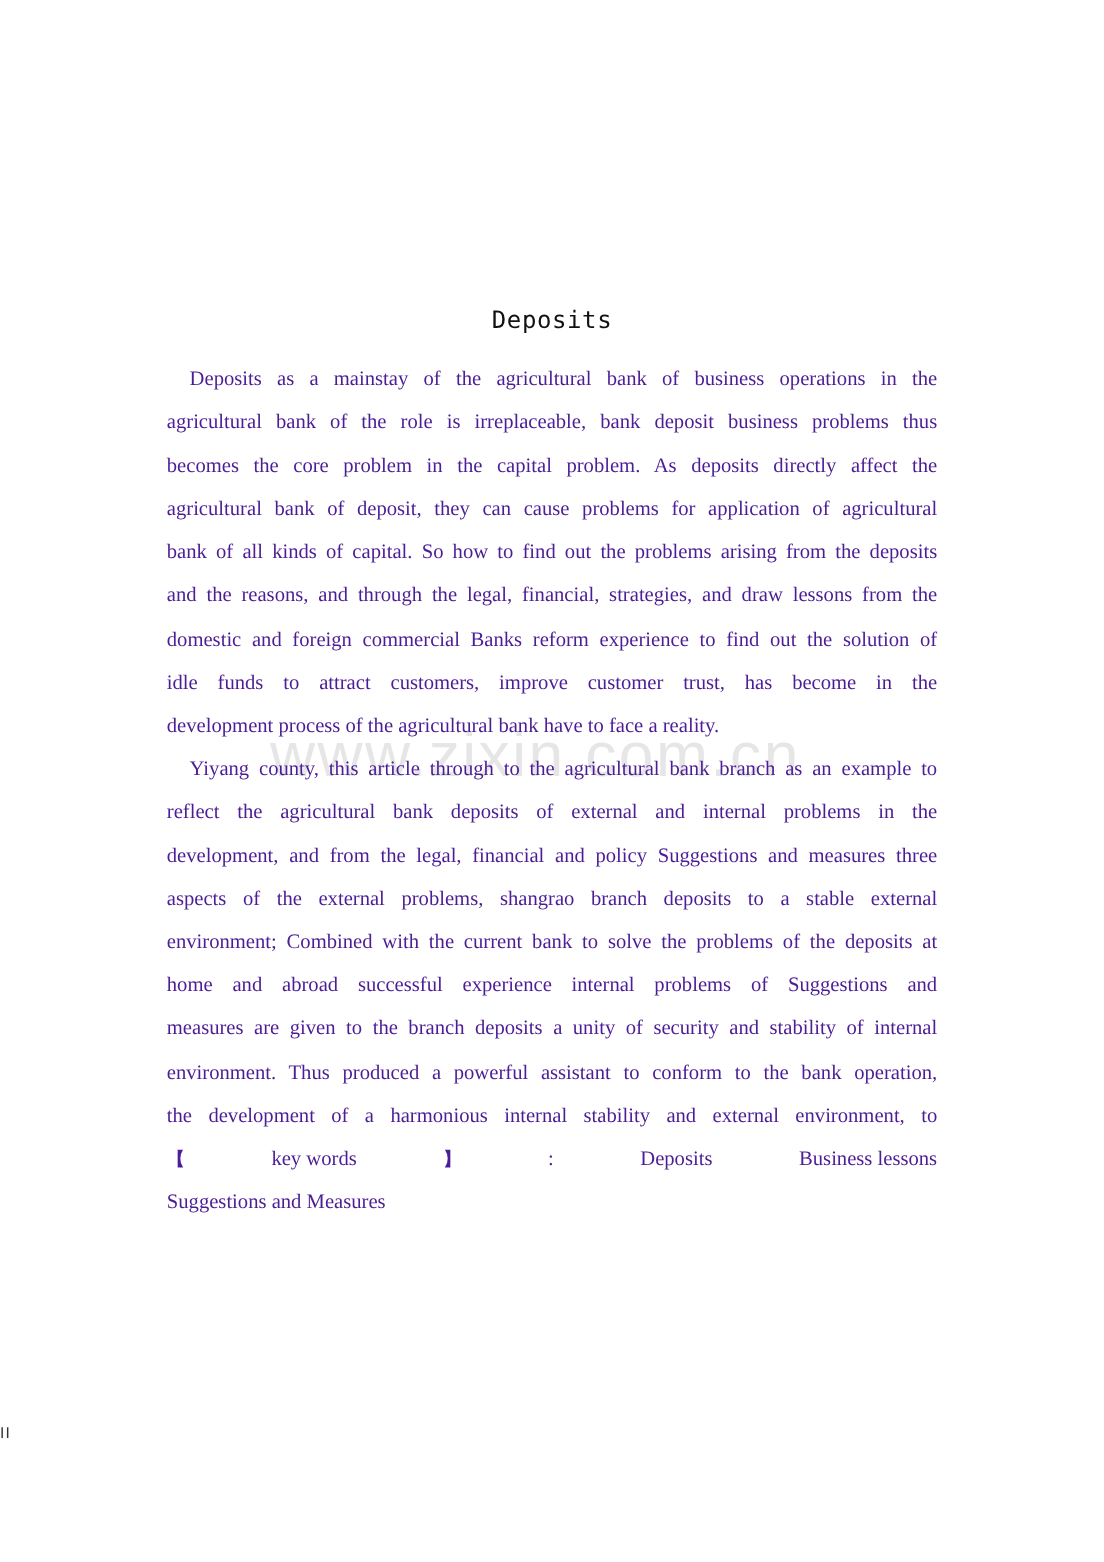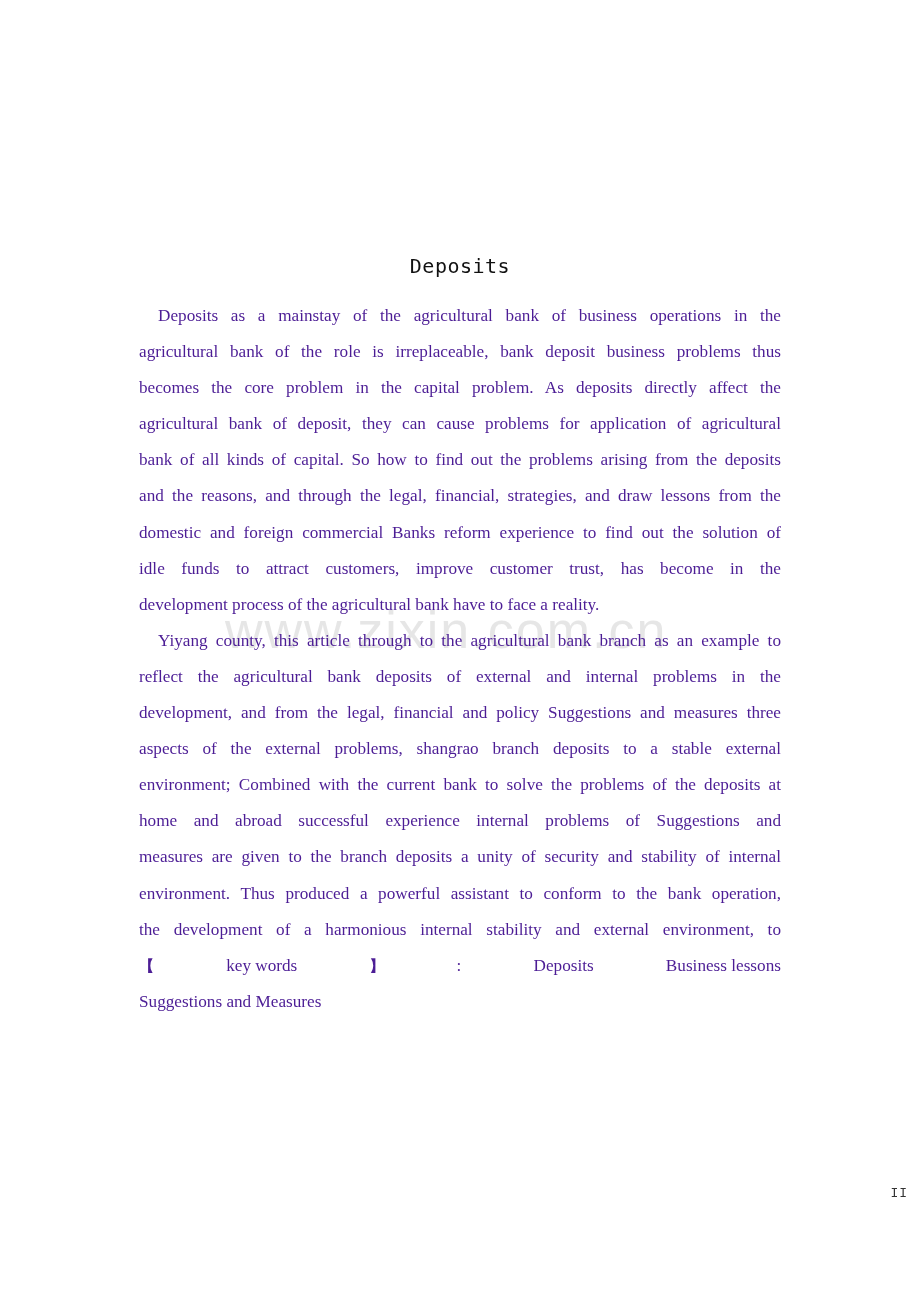--- a/index.html
+++ b/index.html
@@ -77,22 +77,22 @@
       color: rgba(200, 200, 200, 0.45);
       letter-spacing: 2px;
       pointer-events: none;
       white-space: nowrap;
     }
     .page-number {
       position: absolute;
       left: 0;
       top: 1186px;
       width: 908px;
-      text-align: right;
-      font-family: Liberation Mono, monospace;
+      text-align: left;
+      font-family: Liberation Sans, sans-serif;
       font-size: 13px;
       color: #333;
       letter-spacing: 1px;
     }
   </style>
 </head>
 <body>
 
 <div class="page">
 

